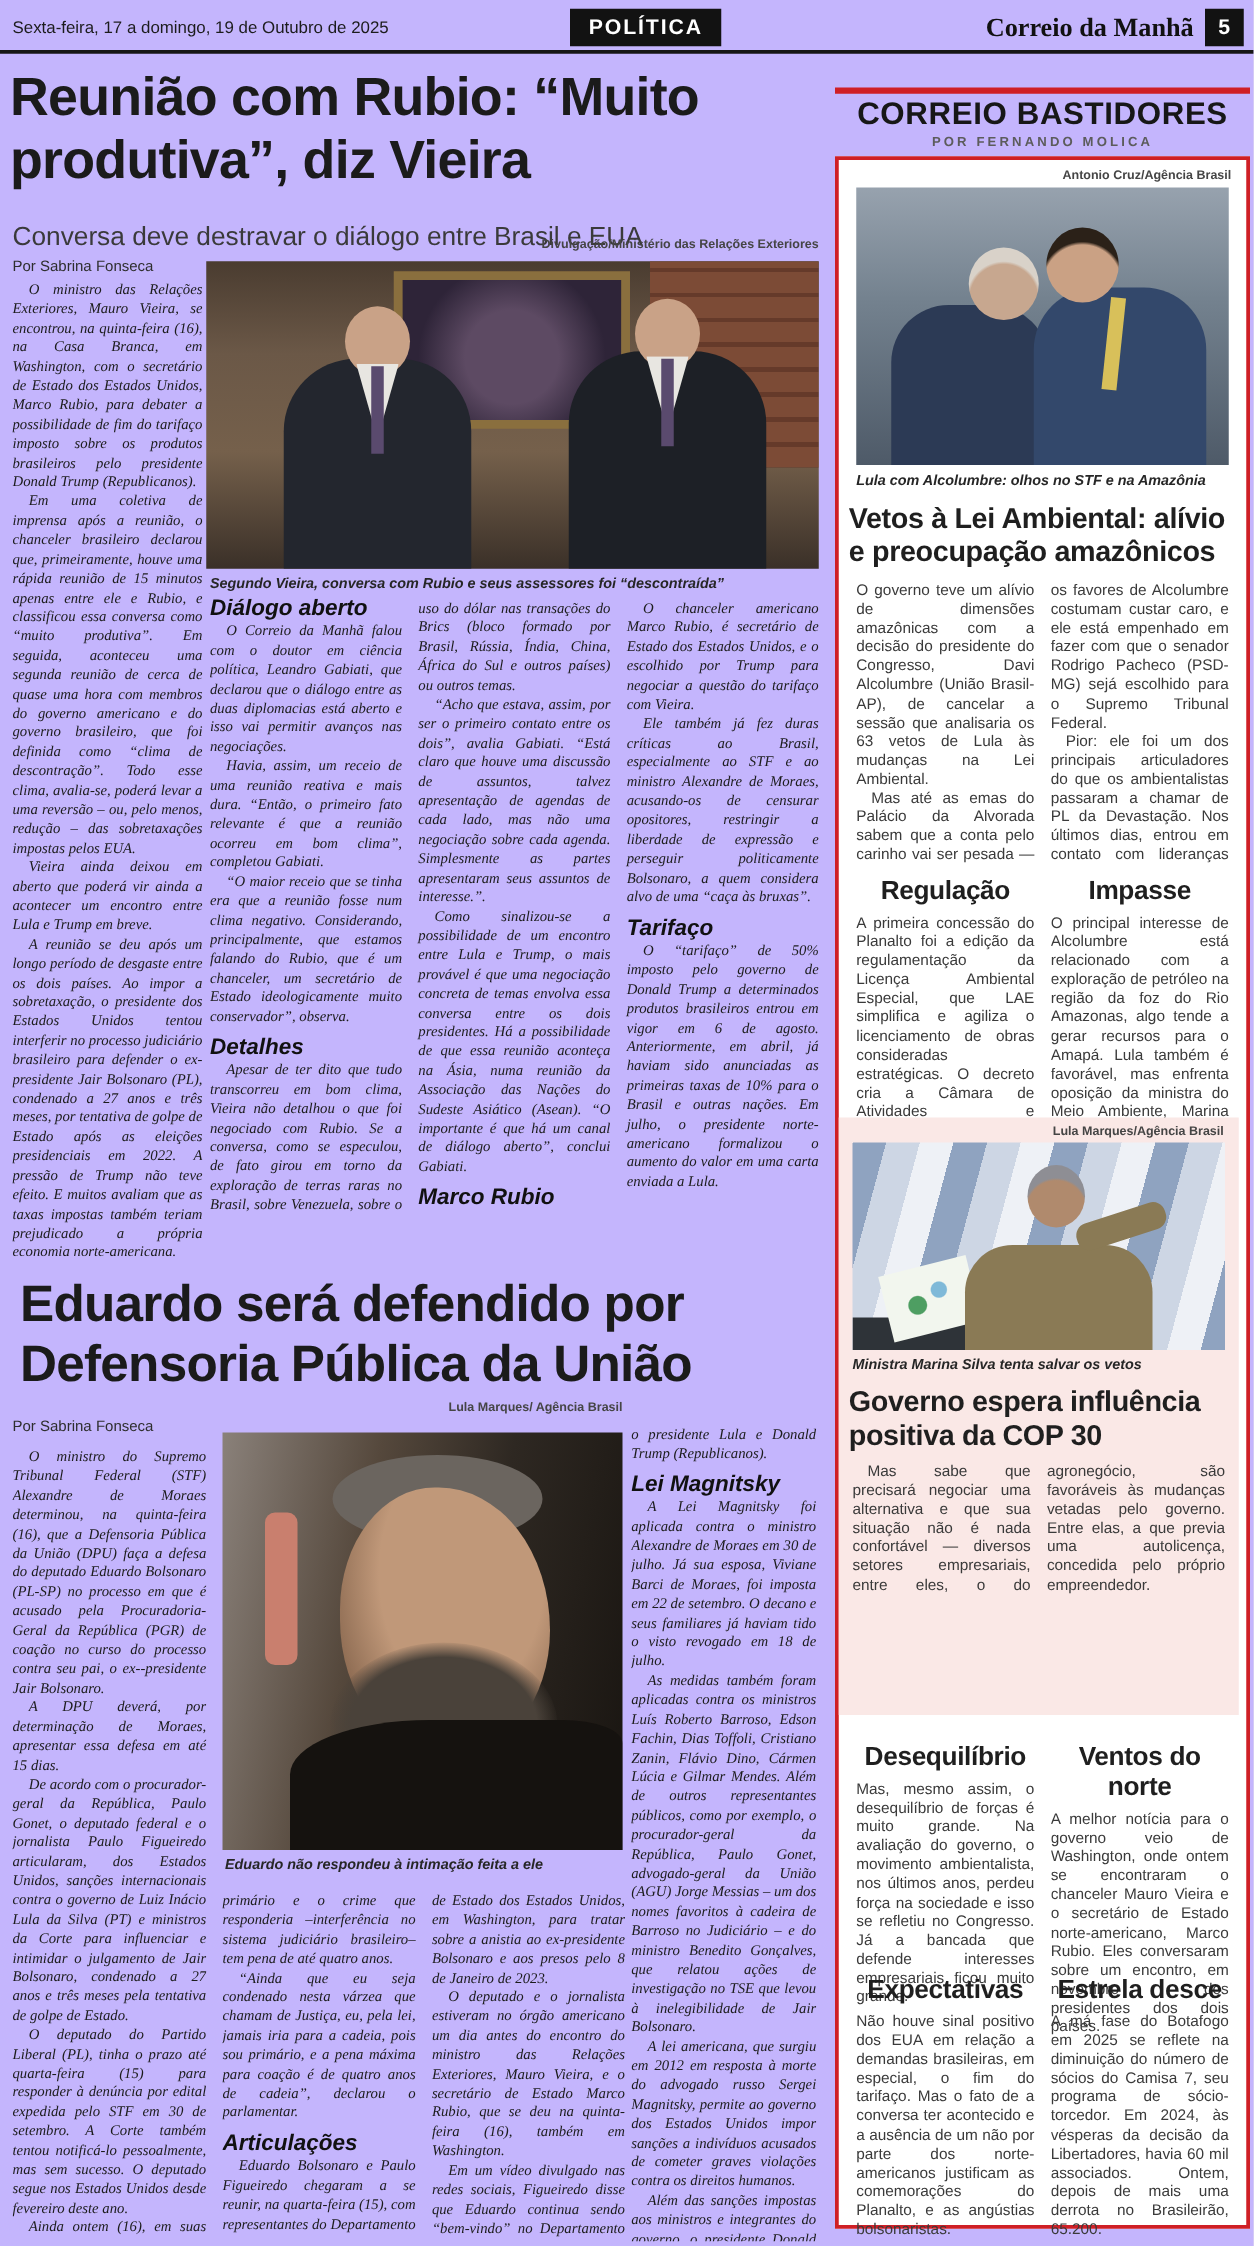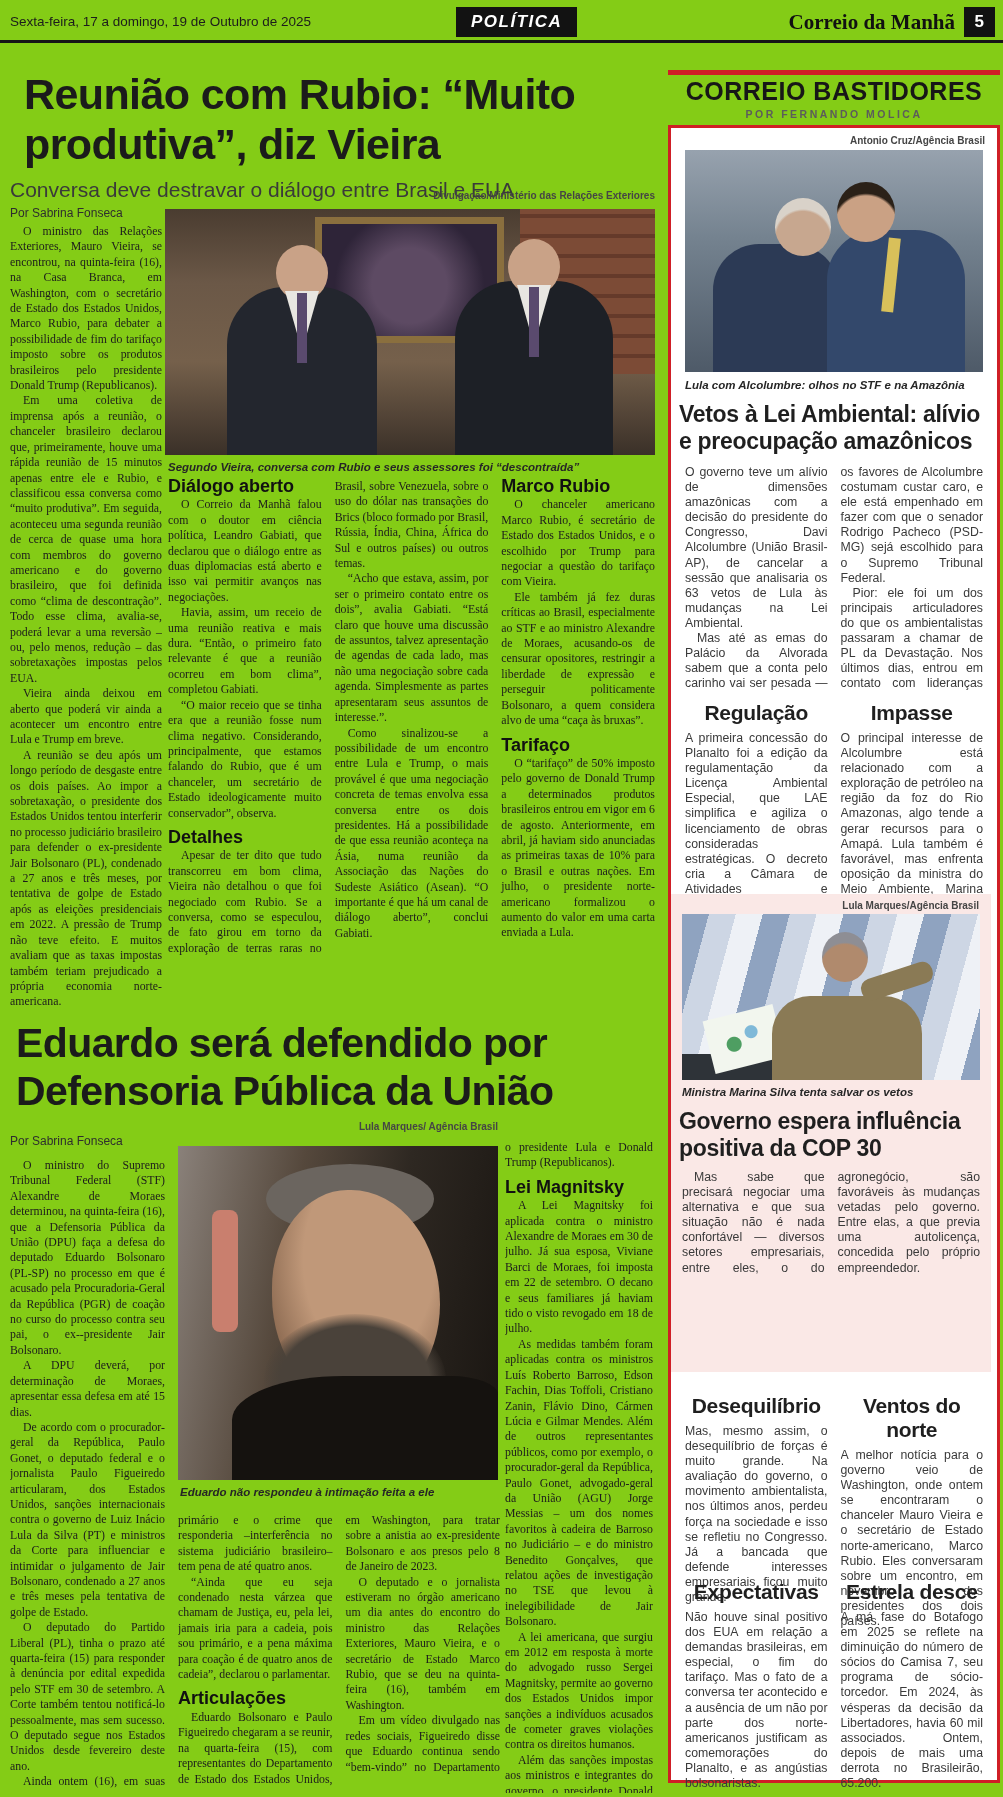--- a/index.html
+++ b/index.html
@@ -1,42 +1,42 @@
 <!DOCTYPE html>
 <html lang="pt"><head>
 <meta charset="utf-8">
 <style>
   html,body{margin:0;padding:0;background:#e9e9e9;}
-  .page{position:relative;width:1003px;height:1797px;background:#84cc16;margin:0 auto;overflow:hidden;
+  .page{position:relative;width:1003px;height:1797px;background:#c4b5fd;margin:0 auto;overflow:hidden;
         font-family:"Liberation Sans",sans-serif;color:#1c1c1c;}
   .abs{position:absolute;}
   
   .mast-date{left:10px;top:14px;font-size:13.5px;color:#1c1c1c;}
   .mast-section{left:456px;top:7px;background:#121212;color:#fff;font-weight:700;font-size:17px;
-                letter-spacing:1.5px;padding:5px 15px;font-style:italic;}
+                letter-spacing:1.5px;padding:5px 15px;}
   .mast-paper{right:48px;top:10px;font-family:"Liberation Serif",serif;font-weight:700;font-size:21px;color:#111;}
   .mast-page{right:8px;top:7px;background:#121212;color:#fff;font-weight:700;font-size:17px;padding:5px 11px;}
   .mast-rule{left:0;top:40px;width:1003px;height:3px;background:#161616;}
   
   .headline{font-family:"Liberation Sans",sans-serif;font-weight:700;color:#1b1b1b;letter-spacing:-0.6px;line-height:1.16;}
   #a1-headline{left:8px;top:54px;width:655px;font-size:43px;}
   #a1-subhead{left:10px;top:178px;width:620px;font-size:21px;color:#3a3a3a;font-weight:400;letter-spacing:0;}
   #a2-headline{left:8px;top:1012px;width:655px;font-size:41px;}
   .byline{font-size:12px;color:#2e2e2e;}
   #a1-byline{left:10px;top:206px;}
   #a2-byline{left:10px;top:1134px;}
   .credit{font-size:10px;font-weight:700;color:#454545;text-align:right;}
   #a1-credit{left:305px;top:190px;width:350px;}
   #a2-credit{left:198px;top:1121px;width:300px;}
   .caption{font-style:italic;font-weight:700;font-size:11.5px;color:#262626;}
   #a1-caption{left:168px;top:461px;width:487px;}
   #a2-caption{left:180px;top:1486px;width:318px;}
   
   .bodytext{font-family:"Liberation Serif","DejaVu Serif",serif;font-size:11.8px;line-height:15.4px;
-            text-align:justify;color:#1c1c1c;overflow:hidden;hyphens:auto;}
+            text-align:justify;color:#1c1c1c;overflow:hidden;hyphens:auto;font-style:italic;}
   .bodytext p{margin:0;text-indent:13px;}
   .bodytext p.np{text-indent:0;}
   .bodytext h4{font-family:"Liberation Sans",sans-serif;font-size:18px;margin:9px 0 3px;color:#111;text-indent:0;letter-spacing:0;}
   .bodytext h4.first{margin-top:0;}
   #a1-col1{left:10px;top:224px;width:152px;height:781px;}
   #a1-lower{left:168px;top:479px;width:487px;height:527px;column-count:3;column-gap:13px;}
   #a2-col1{left:10px;top:1158px;width:155px;height:634px;}
   #a2-lower{left:178px;top:1513px;width:322px;height:281px;column-count:2;column-gap:13px;}
   #a2-col4{left:505px;top:1140px;width:148px;height:653px;}
   
@@ -112,21 +112,21 @@
 <body>
 
 <div class="page">
 
   <div class="abs mast-date">Sexta-feira, 17 a domingo, 19 de Outubro de 2025</div>
   <div class="abs mast-section">POLÍTICA</div>
   <div class="abs mast-paper">Correio da Manhã</div>
   <div class="abs mast-page">5</div>
   <div class="abs mast-rule"></div>
 
-  <h1 class="abs headline" id="a1-headline" style="margin:16px">Reunião com Rubio: “Muito produtiva”, diz Vieira</h1>
+  <h1 class="abs headline" id="a1-headline" style="margin:0">Reunião com Rubio: “Muito produtiva”, diz Vieira</h1>
   <div class="abs headline" id="a1-subhead">Conversa deve destravar o diálogo entre Brasil e EUA</div>
   <div class="abs credit" id="a1-credit">Divulgação/Ministério das Relações Exteriores</div>
   <div class="abs byline" id="a1-byline">Por Sabrina Fonseca</div>
 
   <div class="abs photo" id="a1-photo">
     <div class="ph-frame"></div>
     <div class="ph-brick"></div>
     <div class="ph-man ph-man1">
       <div class="head"></div>
       <div class="shirt"></div>

